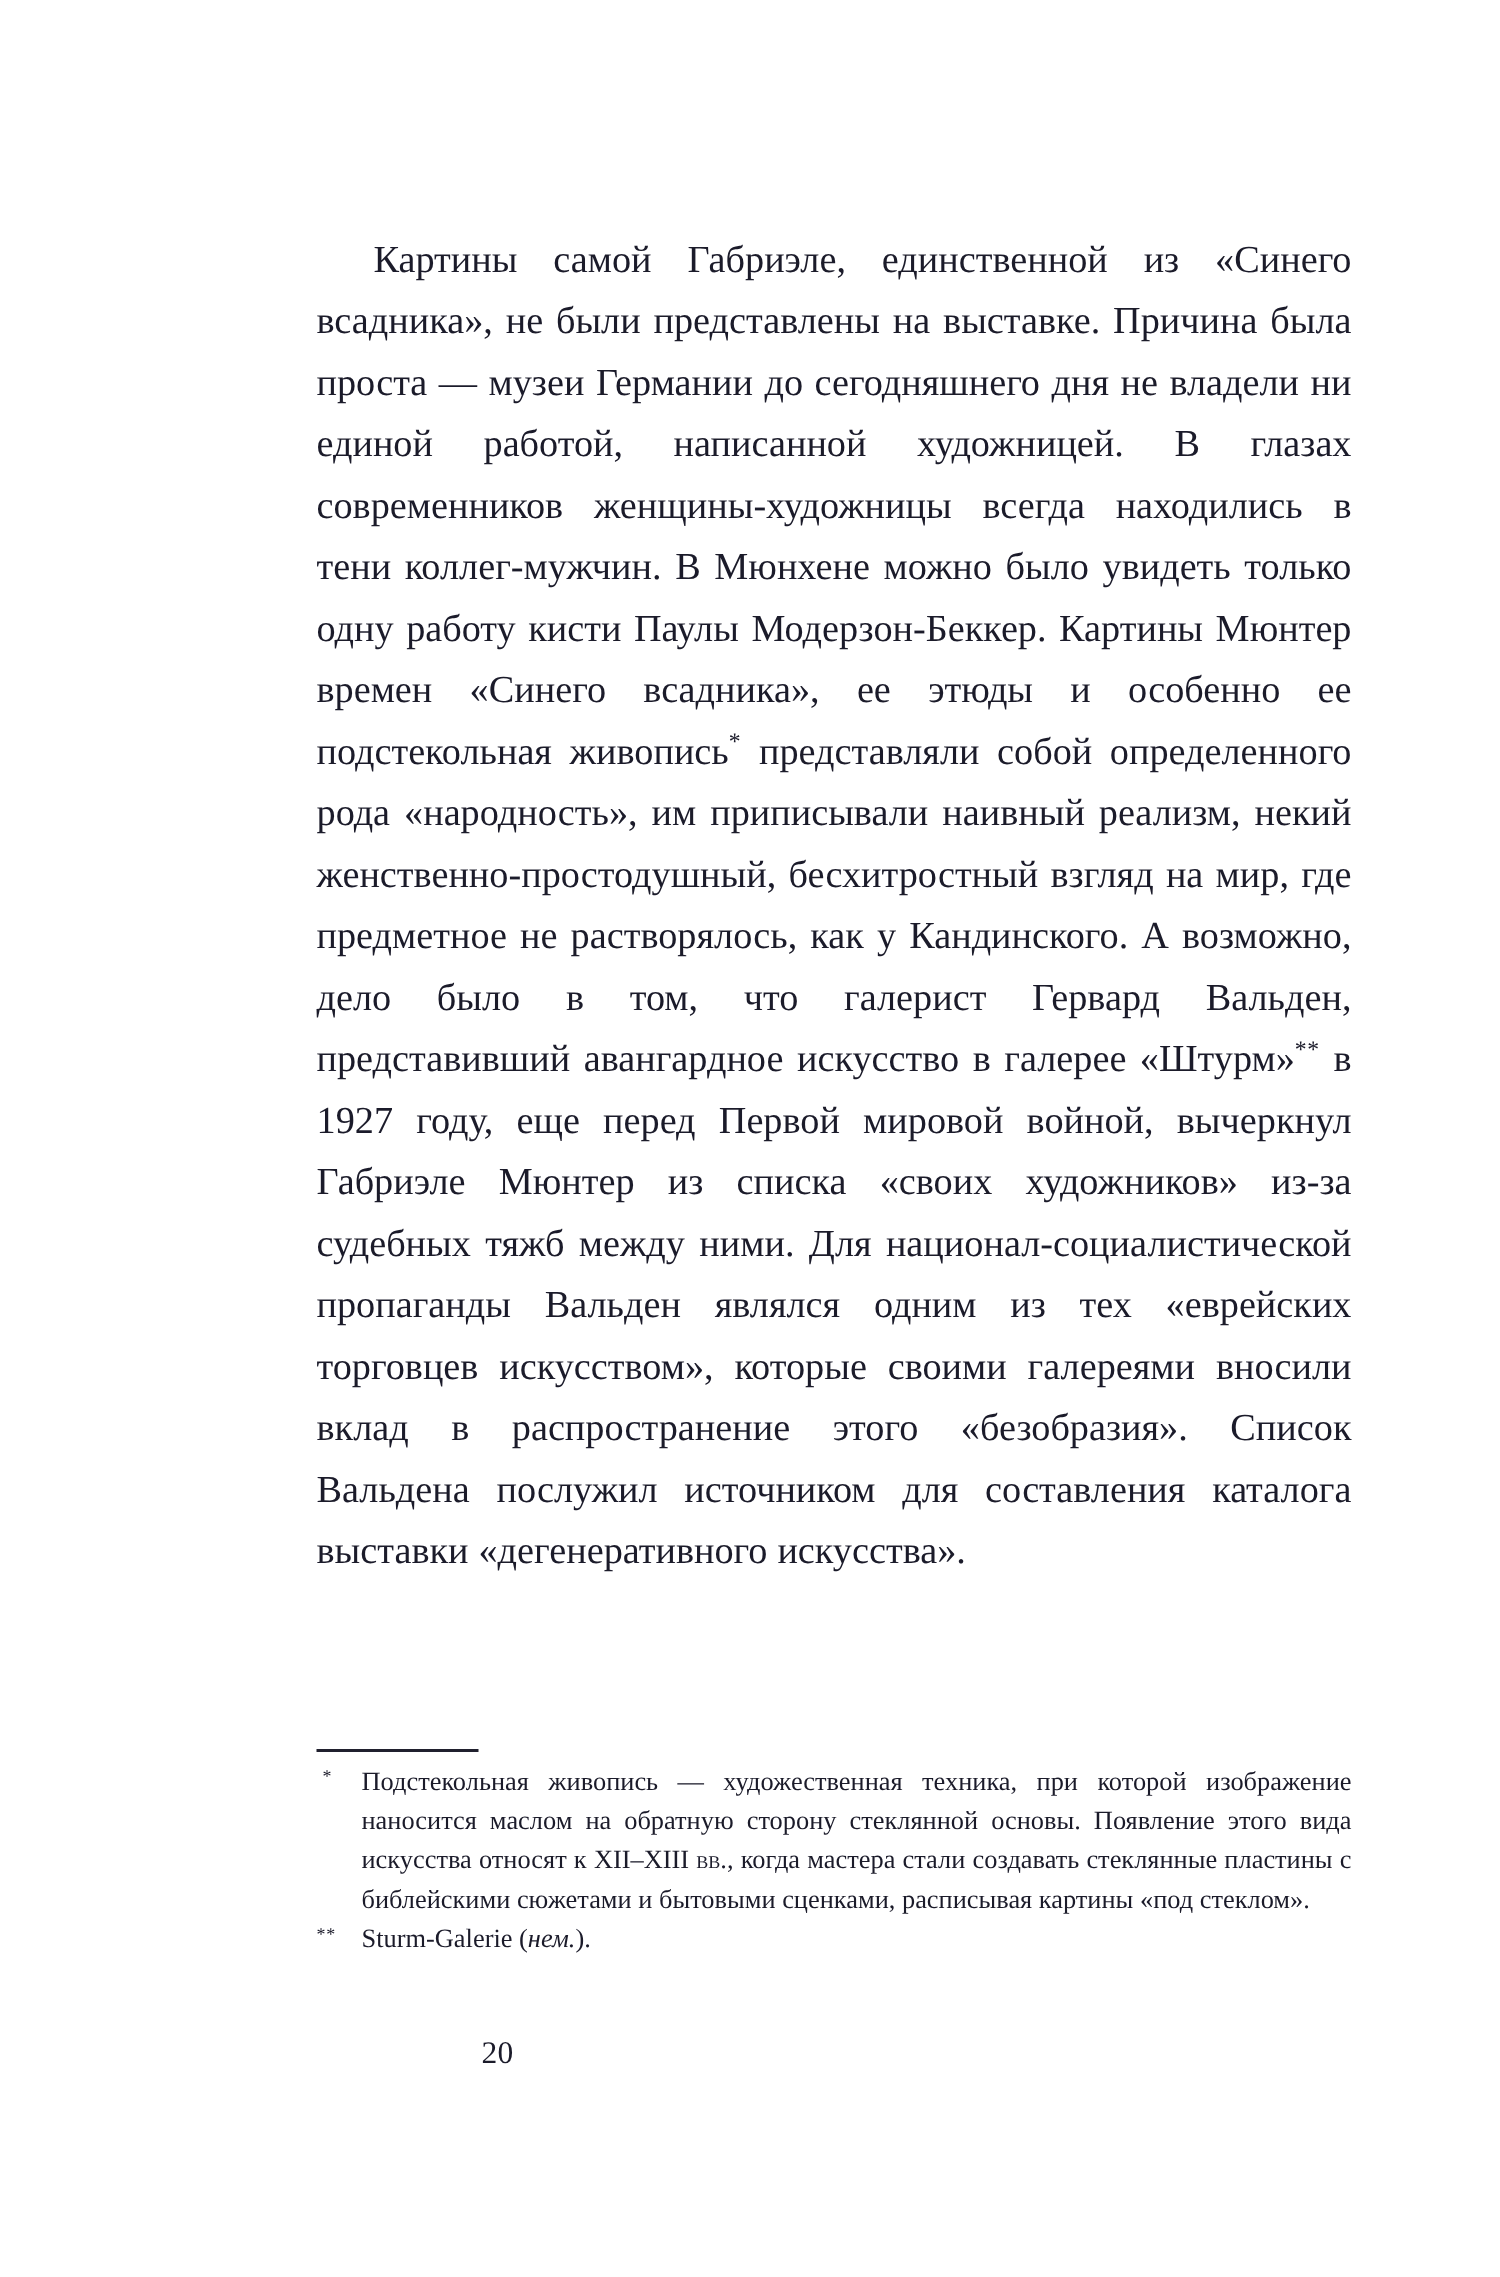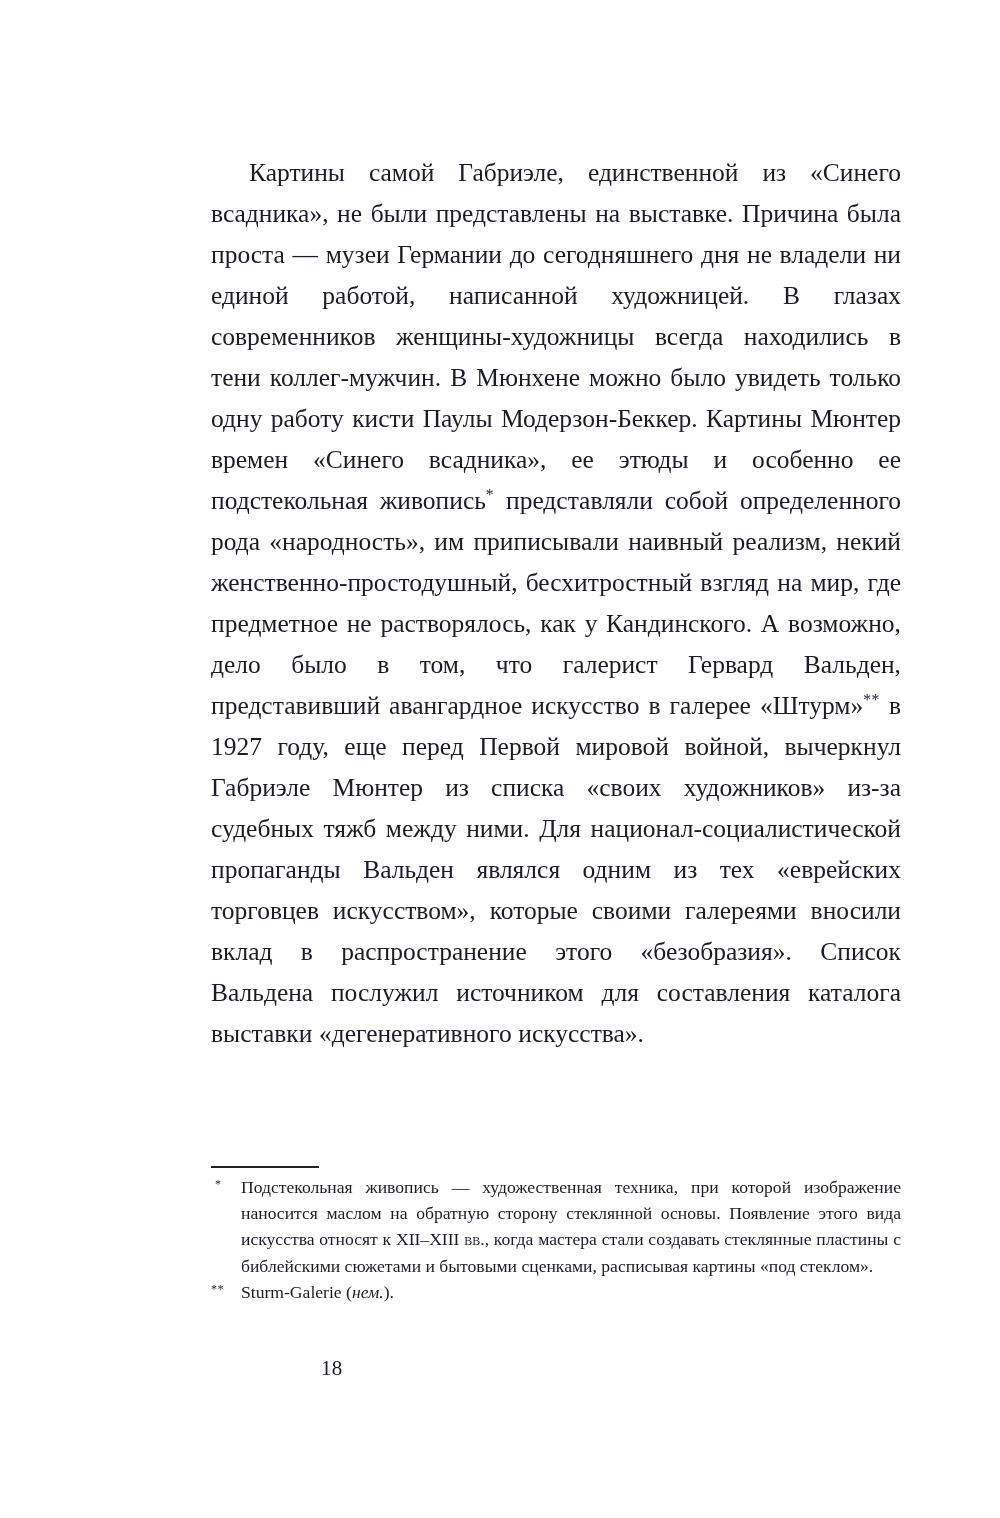--- a/index.html
+++ b/index.html
@@ -128,15 +128,15 @@
   <div class="fn-rule"></div>
 
   <div class="footnotes">
 
     <p class="fn-item"><span class="fn-sym">*</span><span>Подстекольная живопись — художественная техника, при которой изображение наносится маслом на обратную сторону стеклянной основы. Появление этого вида искусства относят к </span><span class="smallcaps nobreak">XII–XIII</span><span class="smallcaps"> вв.</span><span>, когда мастера стали создавать стеклянные пластины с библейскими сюжетами и бытовыми сценками, расписывая картины «под стеклом».</span></p>
 
     <p class="fn-item fn-second"><span class="fn-sym">**</span><span>Sturm-Galerie</span><span> (</span><span class="ital">нем.</span><span>).</span></p>
 
   </div>
 
-  <div class="folio">18</div>
+  <div class="folio">20</div>
 
 </div>
 
 </body></html>

